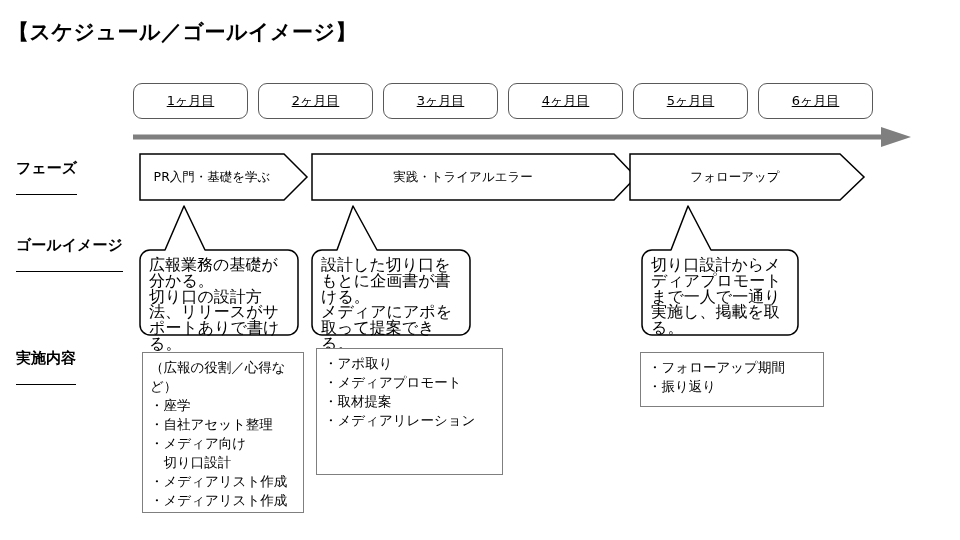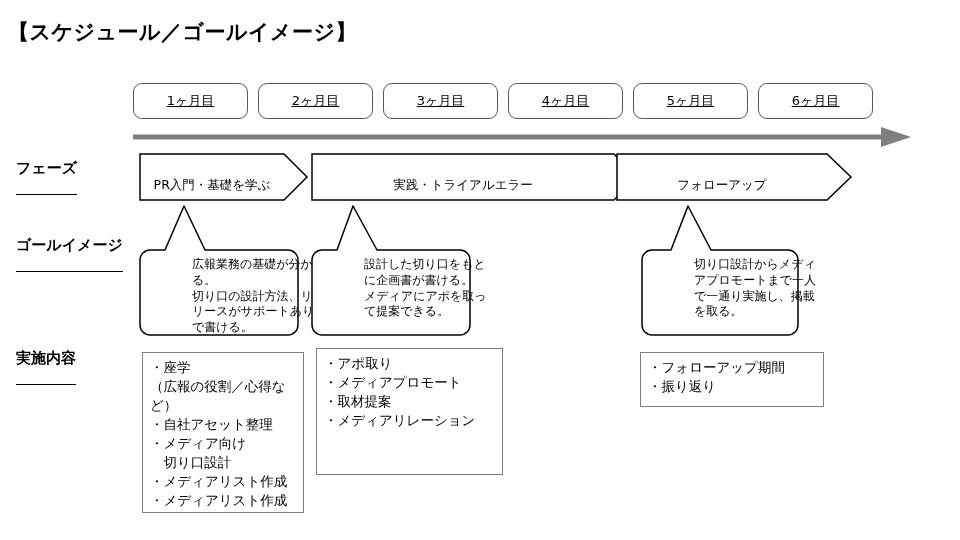--- a/index.html
+++ b/index.html
@@ -21,26 +21,26 @@
   }
   .row-label{
     font-size:15px;font-weight:bold;
     border-bottom:1.8px solid #000;padding-bottom:16px;
     display:inline-block;
   }
   .chevron-wrap{top:153px;height:48px;}
   .chevron-wrap svg{display:block;}
   .chevron-label{
     position:absolute;top:0;height:48px;display:flex;align-items:center;justify-content:center;
-    font-size:12.5px;white-space:nowrap;margin-top:8px;
+    font-size:12.5px;white-space:nowrap;
   }
   .bubble-wrap{top:204px;height:133px;}
   .bubble-text{
     position:absolute;top:53px;left:10px;width:132px;
-    font-size:12px;line-height:15.8px;white-space:pre-line;margin-left:43px;
+    font-size:16px;line-height:15.8px;white-space:pre-line;
   }
   .content-box{
     box-sizing:border-box;border:1.2px solid #7f7f7f;background:#fff;
     padding:5px 7px;font-size:13.5px;line-height:19px;
   }
   .content-line{white-space:pre-wrap;}
 </style>
 </head>
 <body>
 
@@ -81,21 +81,21 @@
     <path d="M1 1 H145 L168 24 L145 47 H1 Z" fill="#fff" stroke="#000" stroke-width="1.5"></path>
   </svg>
   <div class="chevron-label" style="left:0;width:146px">PR入門・基礎を学ぶ</div>
 </div>
 <div class="abs chevron-wrap" style="left:311px;width:327px">
   <svg width="327" height="48" viewBox="0 0 327 48">
     <path d="M1 1 H303 L325 24 L303 47 H1 Z" fill="#fff" stroke="#000" stroke-width="1.5"></path>
   </svg>
   <div class="chevron-label" style="left:0;width:304px">実践・トライアルエラー</div>
 </div>
-<div class="abs chevron-wrap" style="left:616px;width:237px">
+<div class="abs chevron-wrap" style="left:629px;width:237px">
   <svg width="237" height="48" viewBox="0 0 237 48">
     <path d="M1 1 H211 L235 24 L211 47 H1 Z" fill="#fff" stroke="#000" stroke-width="1.5"></path>
   </svg>
   <div class="chevron-label" style="left:0;width:212px">フォローアップ</div>
 </div>
 
 <div class="abs bubble-wrap" style="left:139px;width:160px">
   <svg width="160" height="133" viewBox="0 0 160 133">
     <path d="M66 46 H149 A10 10 0 0 1 159 56 V121 A10 10 0 0 1 149 131 H11 A10 10 0 0 1 1 121 V56 A10 10 0 0 1 11 46 H26 L45 2 Z" fill="#fff" stroke="#000" stroke-width="1.5" stroke-linejoin="round"></path>
   </svg>
@@ -110,22 +110,22 @@
 メディアにアポを取って提案できる。</div>
 </div>
 <div class="abs bubble-wrap" style="left:641px;width:158px">
   <svg width="158" height="133" viewBox="0 0 158 133">
     <path d="M70 46 H147 A10 10 0 0 1 157 56 V121 A10 10 0 0 1 147 131 H11 A10 10 0 0 1 1 121 V56 A10 10 0 0 1 11 46 H30 L47 2 Z" fill="#fff" stroke="#000" stroke-width="1.5" stroke-linejoin="round"></path>
   </svg>
   <div class="bubble-text">切り口設計からメディアプロモートまで一人で一通り実施し、掲載を取る。</div>
 </div>
 
 <div class="abs content-box" style="left:142px;top:352px;width:162px;height:161px">
+  <div class="content-line">（広報の役割／心得など）</div>
   <div class="content-line">・座学</div>
-  <div class="content-line">（広報の役割／心得など）</div>
   <div class="content-line">・自社アセット整理</div>
   <div class="content-line">・メディア向け</div>
   <div class="content-line">　切り口設計</div>
   <div class="content-line">・メディアリスト作成</div>
   <div class="content-line">・メディアリスト作成</div>
 </div>
 <div class="abs content-box" style="left:316px;top:348px;width:187px;height:127px">
   <div class="content-line">・アポ取り</div>
   <div class="content-line">・メディアプロモート</div>
   <div class="content-line">・取材提案</div>

